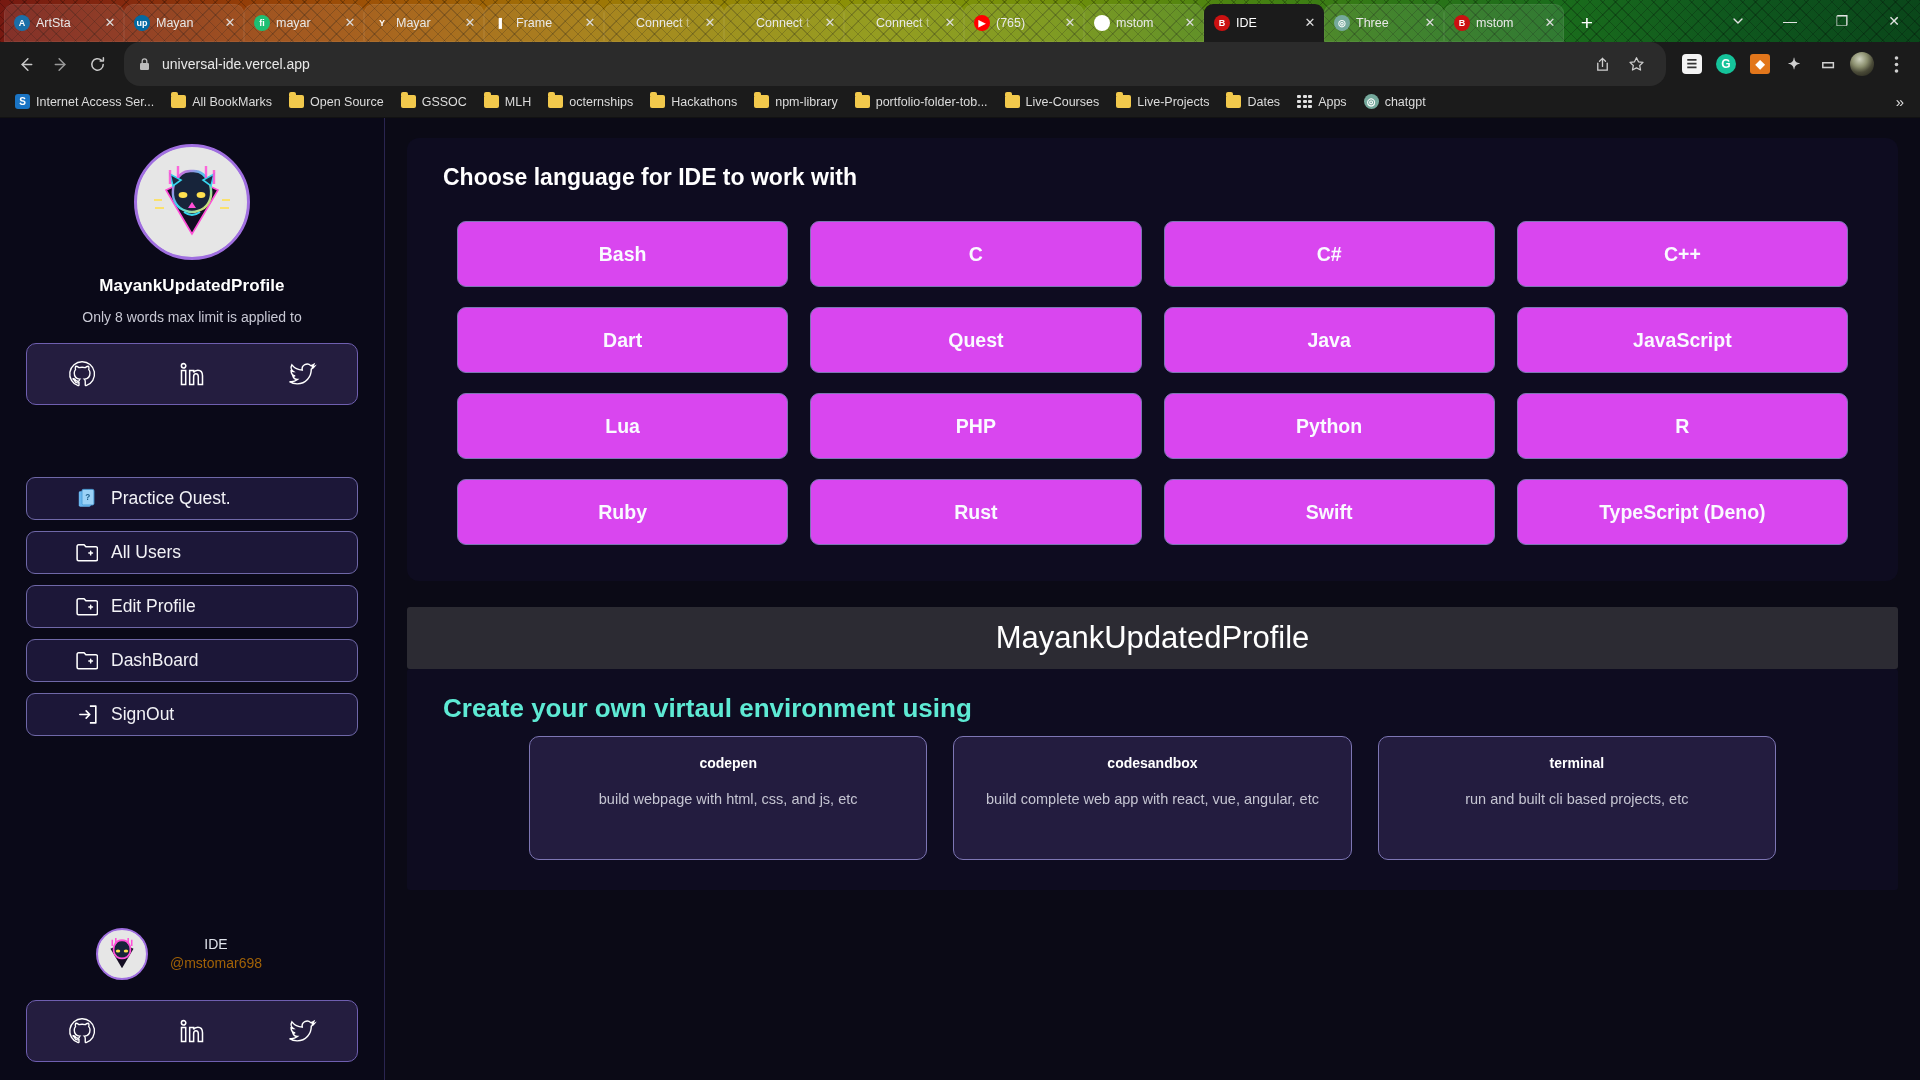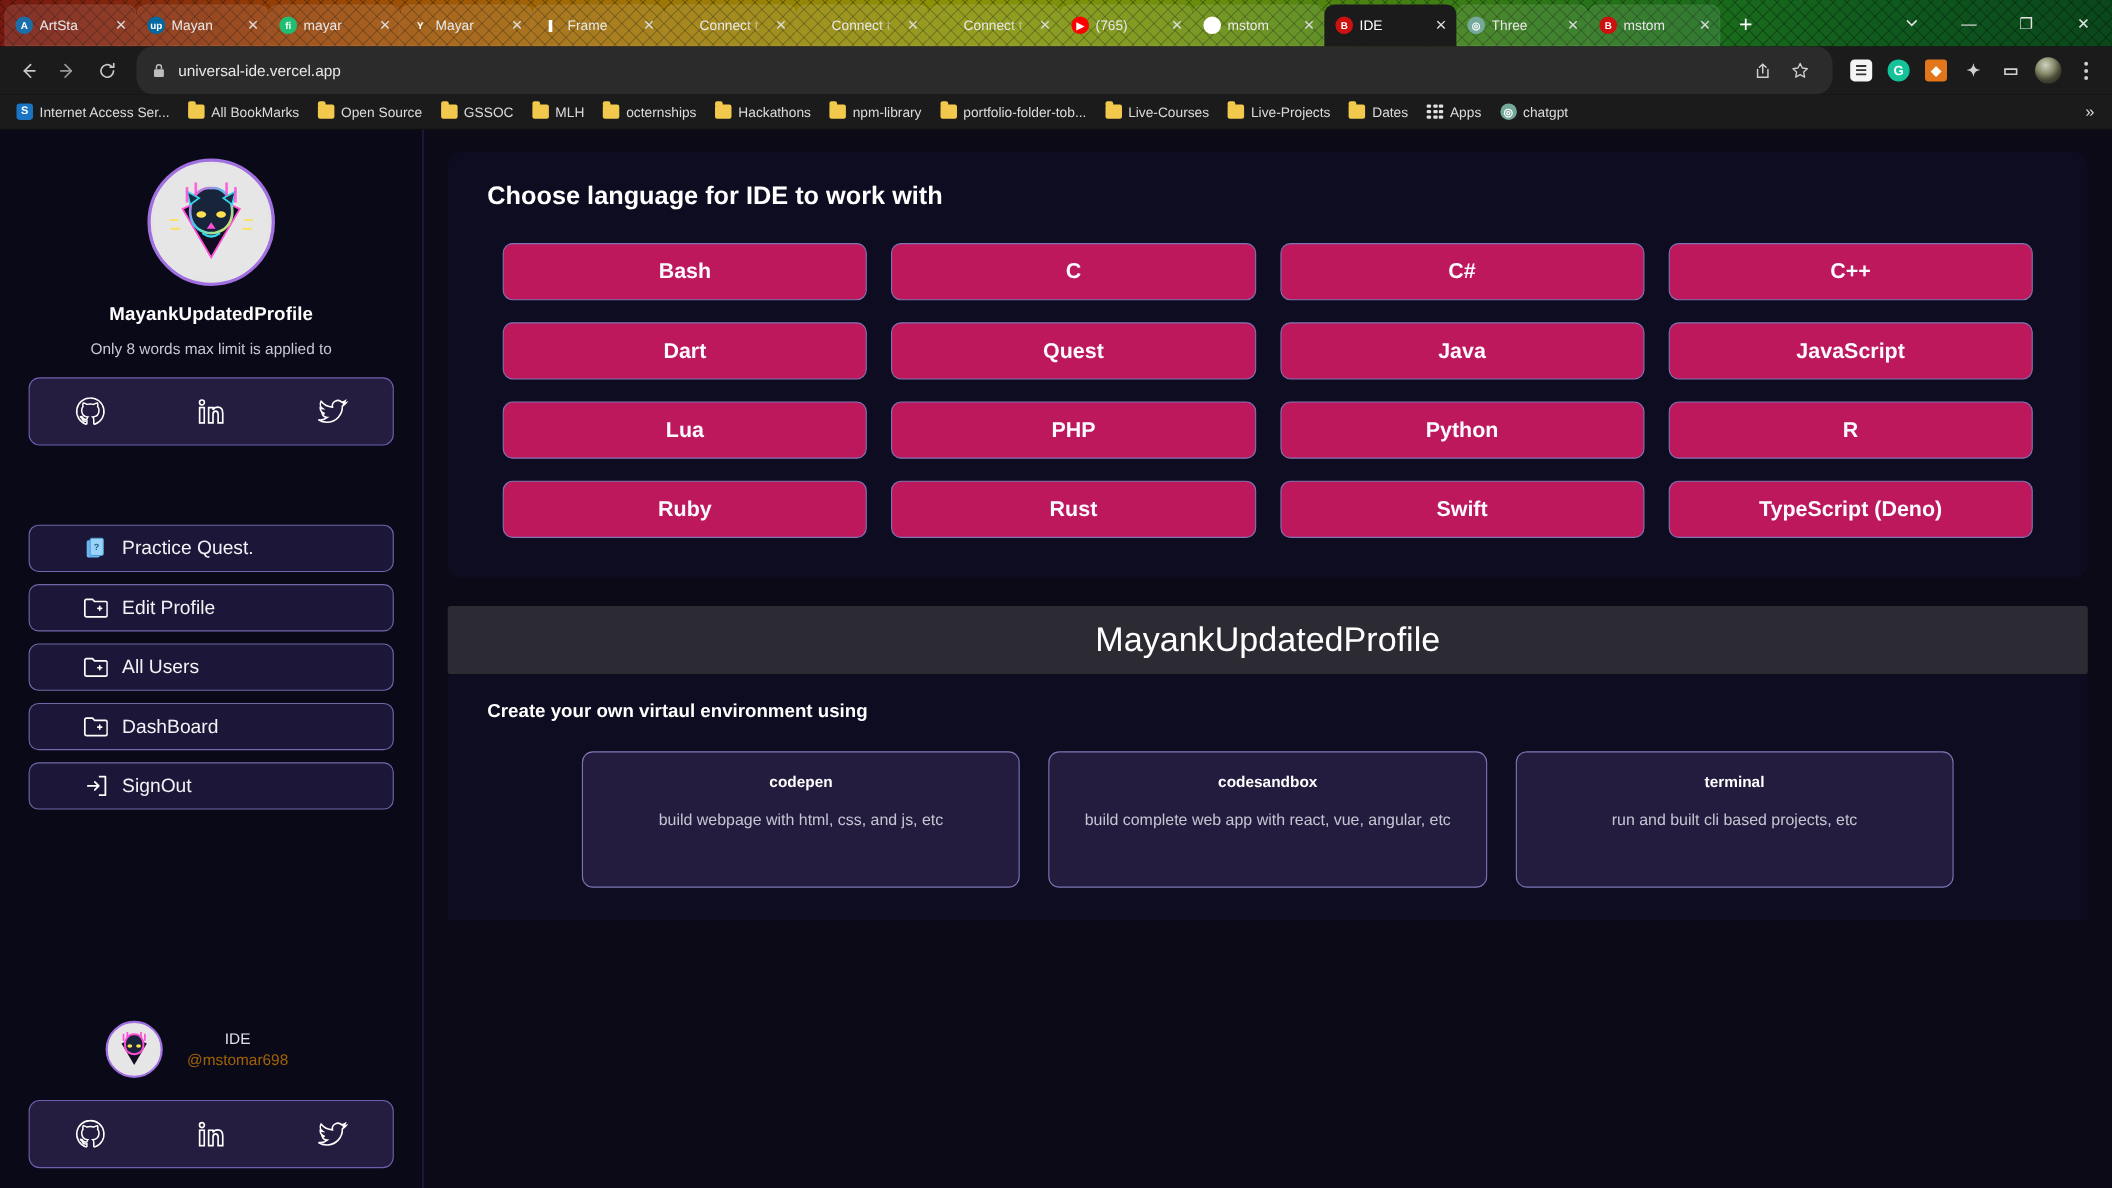--- a/index.html
+++ b/index.html
@@ -190,36 +190,36 @@
     background: #0e0c20; border-radius: 12px; padding: 26px 26px 36px 26px;
   }
   .panel-title {
     color: #ffffff; font-size: 23px; font-weight: bold; margin-bottom: 30px; margin-left: 10px;
   }
   .lang-grid {
     display: grid; grid-template-columns: repeat(4, 1fr); gap: 20px 22px;
     padding: 0 24px;
   }
   .lang-btn {
-    height: 52px; background: #be185d; border: 1px solid #7d76b4; border-radius: 9px;
+    height: 66px; background: #d946ef; border: 1px solid #7d76b4; border-radius: 9px;
     display: flex; align-items: center; justify-content: center;
     color: #fafaff; font-size: 19.5px; font-weight: bold;
   }
 
   .section-bar {
     margin-top: 26px;
     background: #2c2b33; border-radius: 3px;
     height: 62px; display: flex; align-items: center; justify-content: center;
     color: #ffffff; font-size: 31px;
   }
 
   .panel2 {
     background: #0e0c20; border-radius: 3px; padding: 24px 26px 30px 26px;
   }
-  .panel2-title { color: #ffffff; font-size: 17px; font-weight: bold; margin-bottom: 26px; margin-left: 10px; }
+  .panel2-title { color: #5eead4; font-size: 26px; font-weight: bold; margin-bottom: 12px; margin-left: 10px; }
   .env-grid { display: grid; grid-template-columns: repeat(3, 1fr); gap: 26px; padding: 0 96px; }
   .env-card {
     background: #231c3f; border: 1px solid #7d76b4; border-radius: 10px;
     min-height: 124px; padding: 18px 16px;
     display: flex; flex-direction: column; align-items: center; gap: 18px;
   }
   .env-title { color: #ffffff; font-size: 14px; font-weight: bold; }
   .env-desc { color: #c5c5d2; font-size: 14.5px; text-align: center; line-height: 1.45; }
 </style>
 </head>
@@ -515,30 +515,30 @@
             </span>
             <span>Practice Quest.</span>
           </div>
           <div class="menu-btn">
             <span class="micon">
               <svg width="22" height="19" viewBox="0 0 24 20">
                 <path d="M1.2 3.2a1.6 1.6 0 0 1 1.6-1.6h6l2 2.2h11a1.6 1.6 0 0 1 1.6 1.6v12a1.6 1.6 0 0 1-1.6 1.6H2.8a1.6 1.6 0 0 1-1.6-1.6z" fill="none" stroke="#ffffff" stroke-width="1.7" stroke-linejoin="round"></path>
                 <path d="M16 8.6v4M14 10.6h4" stroke="#fff" stroke-width="1.6" stroke-linecap="round"></path>
               </svg>
             </span>
-            <span>Edit Profile</span>
+            <span>All Users</span>
           </div>
           <div class="menu-btn">
             <span class="micon">
               <svg width="22" height="19" viewBox="0 0 24 20">
                 <path d="M1.2 3.2a1.6 1.6 0 0 1 1.6-1.6h6l2 2.2h11a1.6 1.6 0 0 1 1.6 1.6v12a1.6 1.6 0 0 1-1.6 1.6H2.8a1.6 1.6 0 0 1-1.6-1.6z" fill="none" stroke="#ffffff" stroke-width="1.7" stroke-linejoin="round"></path>
                 <path d="M16 8.6v4M14 10.6h4" stroke="#fff" stroke-width="1.6" stroke-linecap="round"></path>
               </svg>
             </span>
-            <span>All Users</span>
+            <span>Edit Profile</span>
           </div>
           <div class="menu-btn">
             <span class="micon">
               <svg width="22" height="19" viewBox="0 0 24 20">
                 <path d="M1.2 3.2a1.6 1.6 0 0 1 1.6-1.6h6l2 2.2h11a1.6 1.6 0 0 1 1.6 1.6v12a1.6 1.6 0 0 1-1.6 1.6H2.8a1.6 1.6 0 0 1-1.6-1.6z" fill="none" stroke="#ffffff" stroke-width="1.7" stroke-linejoin="round"></path>
                 <path d="M16 8.6v4M14 10.6h4" stroke="#fff" stroke-width="1.6" stroke-linecap="round"></path>
               </svg>
             </span>
             <span>DashBoard</span>
           </div>

